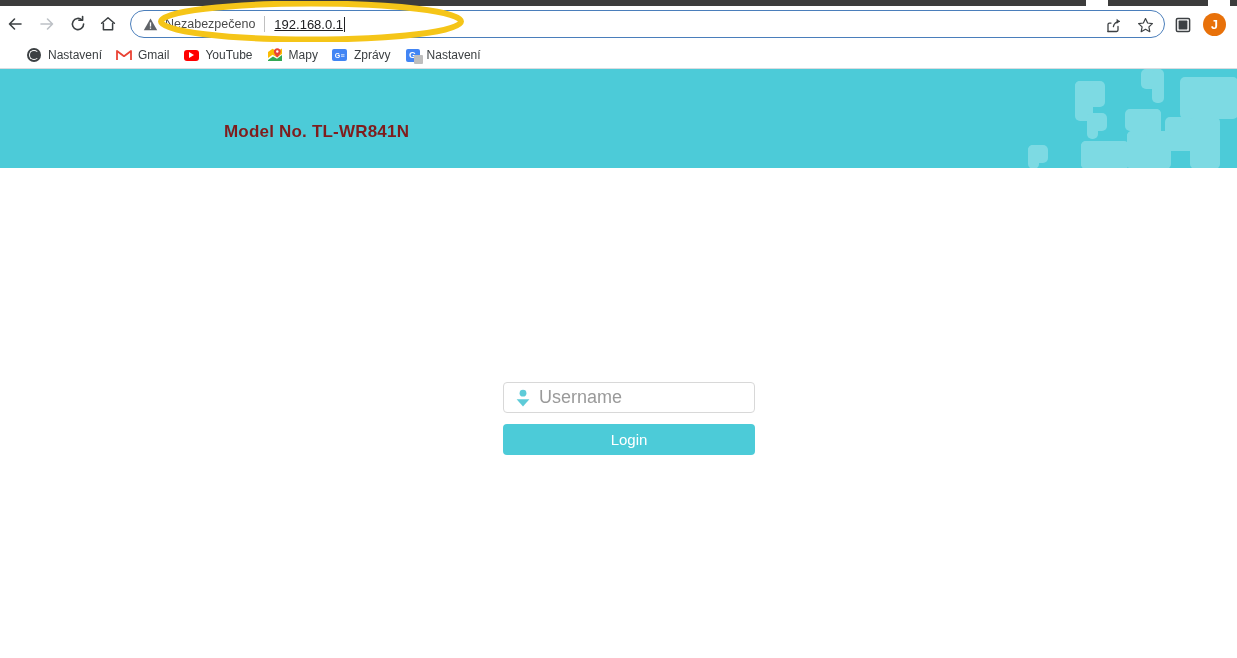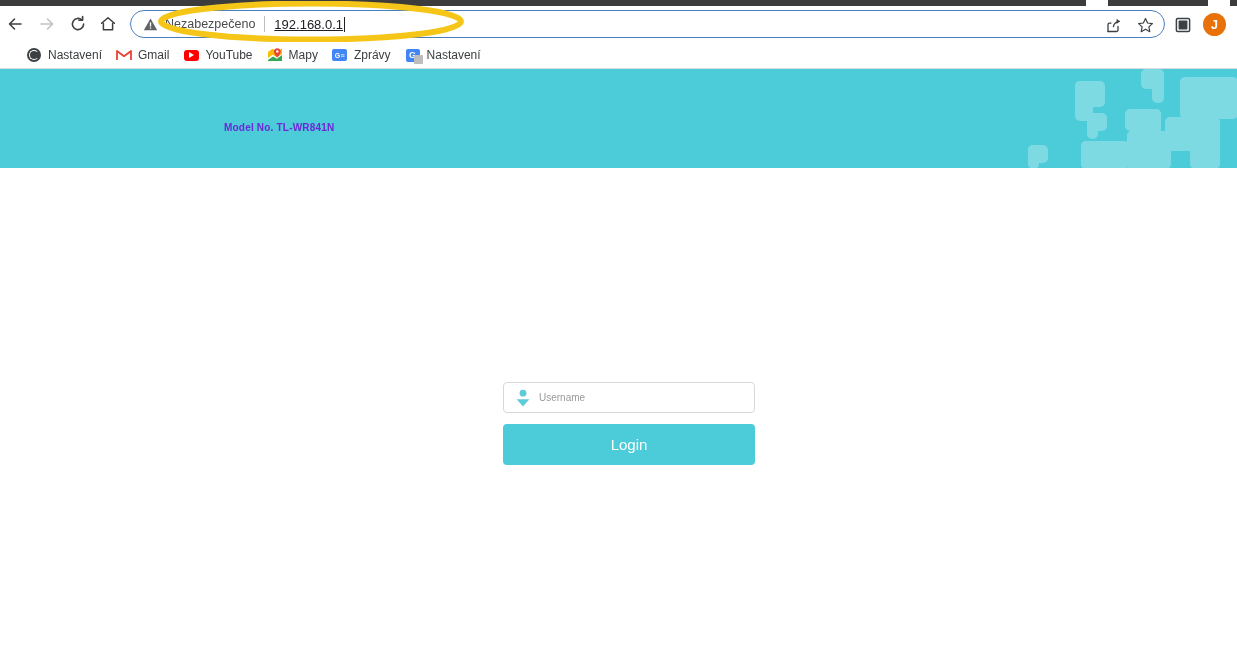--- a/index.html
+++ b/index.html
@@ -260,23 +260,23 @@
     position: absolute;
     left: 224px; top: 29px;
     font-size: 16.5px;
     font-weight: bold;
     color: #ffffff;
     letter-spacing: .2px;
   }
   .brand-model {
     position: absolute;
     left: 224px; top: 53px;
-    font-size: 10px;
+    font-size: 17px;
     font-weight: bold;
-    color: #6d28d9;
+    color: #7f1d1d;
     letter-spacing: .2px;
   }
 
   
   .login {
     position: absolute;
     left: 503px; top: 313px;
     width: 252px;
   }
   .field {
@@ -293,32 +293,32 @@
   }
   .field-ico {
     width: 17px; height: 19px;
     margin-right: 8px;
     flex: 0 0 auto;
     display: flex; align-items: center; justify-content: center;
   }
   .field-input {
     border: none;
     outline: none;
-    font-size: 10px;
+    font-size: 18px;
     color: #333333;
     font-family: "Liberation Sans", sans-serif;
     width: 200px;
     background: transparent;
     height: 27px;
   }
   .field-input::placeholder { color: #9a9a9a; }
 
   .login-btn {
     width: 252px;
-    height: 41px;
+    height: 31px;
     background: #4ccbd8;
     border: none;
     border-radius: 4px;
     color: #ffffff;
     font-size: 15px;
     font-family: "Liberation Sans", sans-serif;
     cursor: pointer;
     margin-top: 2px;
   }
 

